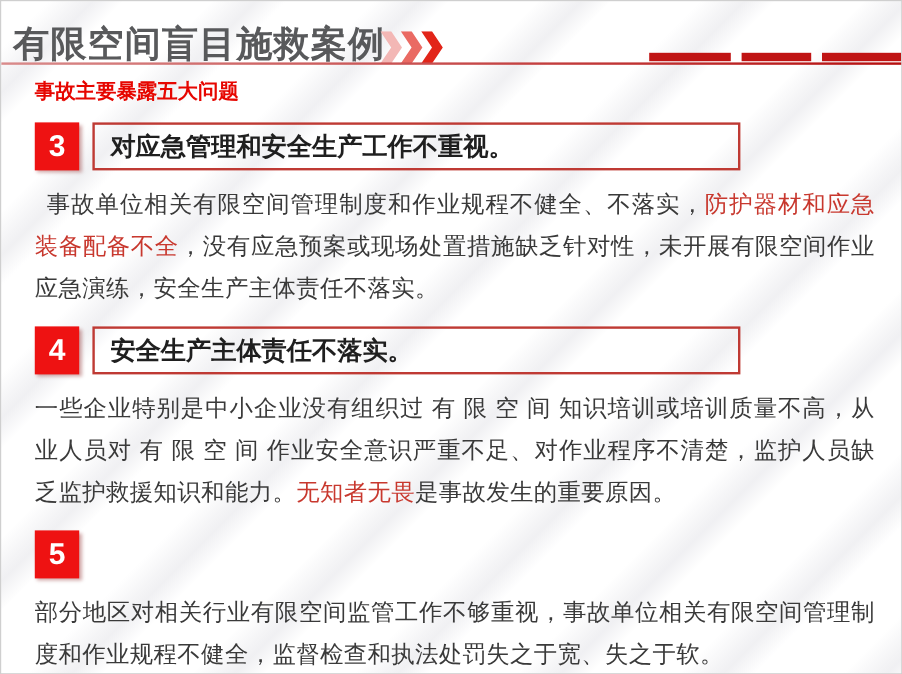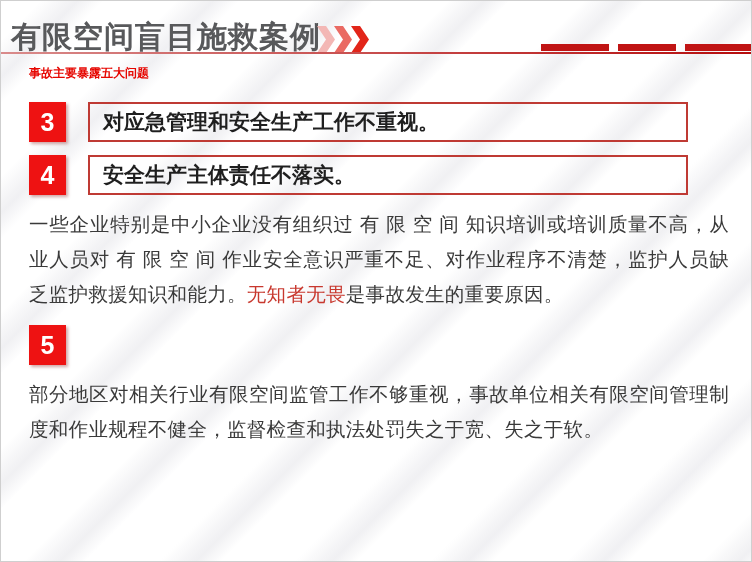--- a/index.html
+++ b/index.html
@@ -20,32 +20,32 @@
   }
   .chevrons{position:absolute;left:316px;top:25px;}
   .head-rule{position:absolute;top:51px;left:0;width:752px;height:2px;background:linear-gradient(90deg,#d98b8b,#b50d0d);}
   .head-bars{position:absolute;top:43px;right:0;display:flex;gap:9px;}
   .head-bars span{height:7px;background:#c01414;display:block;}
   .head-bars span:nth-child(1){width:68px;}
   .head-bars span:nth-child(2){width:58px;}
   .head-bars span:nth-child(3){width:66px;}
   
   .content{position:absolute;top:64px;left:28px;right:22px;}
-  .intro{font-size:12px;font-weight:bold;color:#e60600;height:24px;margin:0 0 10px 0;}
+  .intro{font-size:17px;font-weight:bold;color:#e60600;height:24px;margin:0 0 10px 0;}
   .sec-row{display:flex;align-items:stretch;gap:11px;height:40px;margin:13px 0 0 0;}
   .num{
     flex:0 0 37px;background:#ee1212;color:#ffffff;
     display:flex;align-items:center;justify-content:center;
     font-size:25px;font-weight:bold;
     box-shadow:2px 2px 3px rgba(120,0,0,0.35);
   }
   .sec-title-box{
-    width:600px;border:2px solid #bf3a34;box-sizing:border-box;
+    width:540px;border:2px solid #bf3a34;box-sizing:border-box;
     display:flex;align-items:center;padding-left:13px;
-    font-size:21px;font-weight:bold;color:#1f1f1f;white-space:nowrap;margin-left:11px;
+    font-size:21px;font-weight:bold;color:#1f1f1f;white-space:nowrap;
   }
   .body{
     font-size:19.5px;line-height:35px;color:#3a3a3a;
     margin:12px 0 0 0;letter-spacing:0.3px;text-align:justify;
   }
   .body.indent{text-indent:10px;}
   .red{color:#c8382e;}
   .sec4{margin-top:13px;}
 </style>
 </head>
@@ -70,20 +70,21 @@
   </div>
 
   <div class="content">
 
     <div class="intro">事故主要暴露五大问题</div>
 
     <div class="sec-row">
       <div class="num">3</div>
       <div class="sec-title-box">对应急管理和安全生产工作不重视。</div>
     </div>
+    <p class="body indent"><span>事故单位相关有限空间管理制度和作业规程不健全、不落实，</span><span class="red">防护器材和应急装备配备不全</span><span>，没有应急预案或现场处置措施缺乏针对性，未开展有限空间作业应急演练，安全生产主体责任不落实。</span></p>
 
     <div class="sec-row sec4">
       <div class="num">4</div>
       <div class="sec-title-box">安全生产主体责任不落实。</div>
     </div>
     <p class="body"><span>一些企业特别是中小企业没有组织过 有 限 空 间 知识培训或培训质量不高，从业人员对 有 限 空 间 作业安全意识严重不足、对作业程序不清楚，监护人员缺乏监护救援知识和能力。</span><span class="red">无知者无畏</span><span>是事故发生的重要原因。</span></p>
 
     <div class="sec-row sec4">
       <div class="num">5</div>
     </div>

